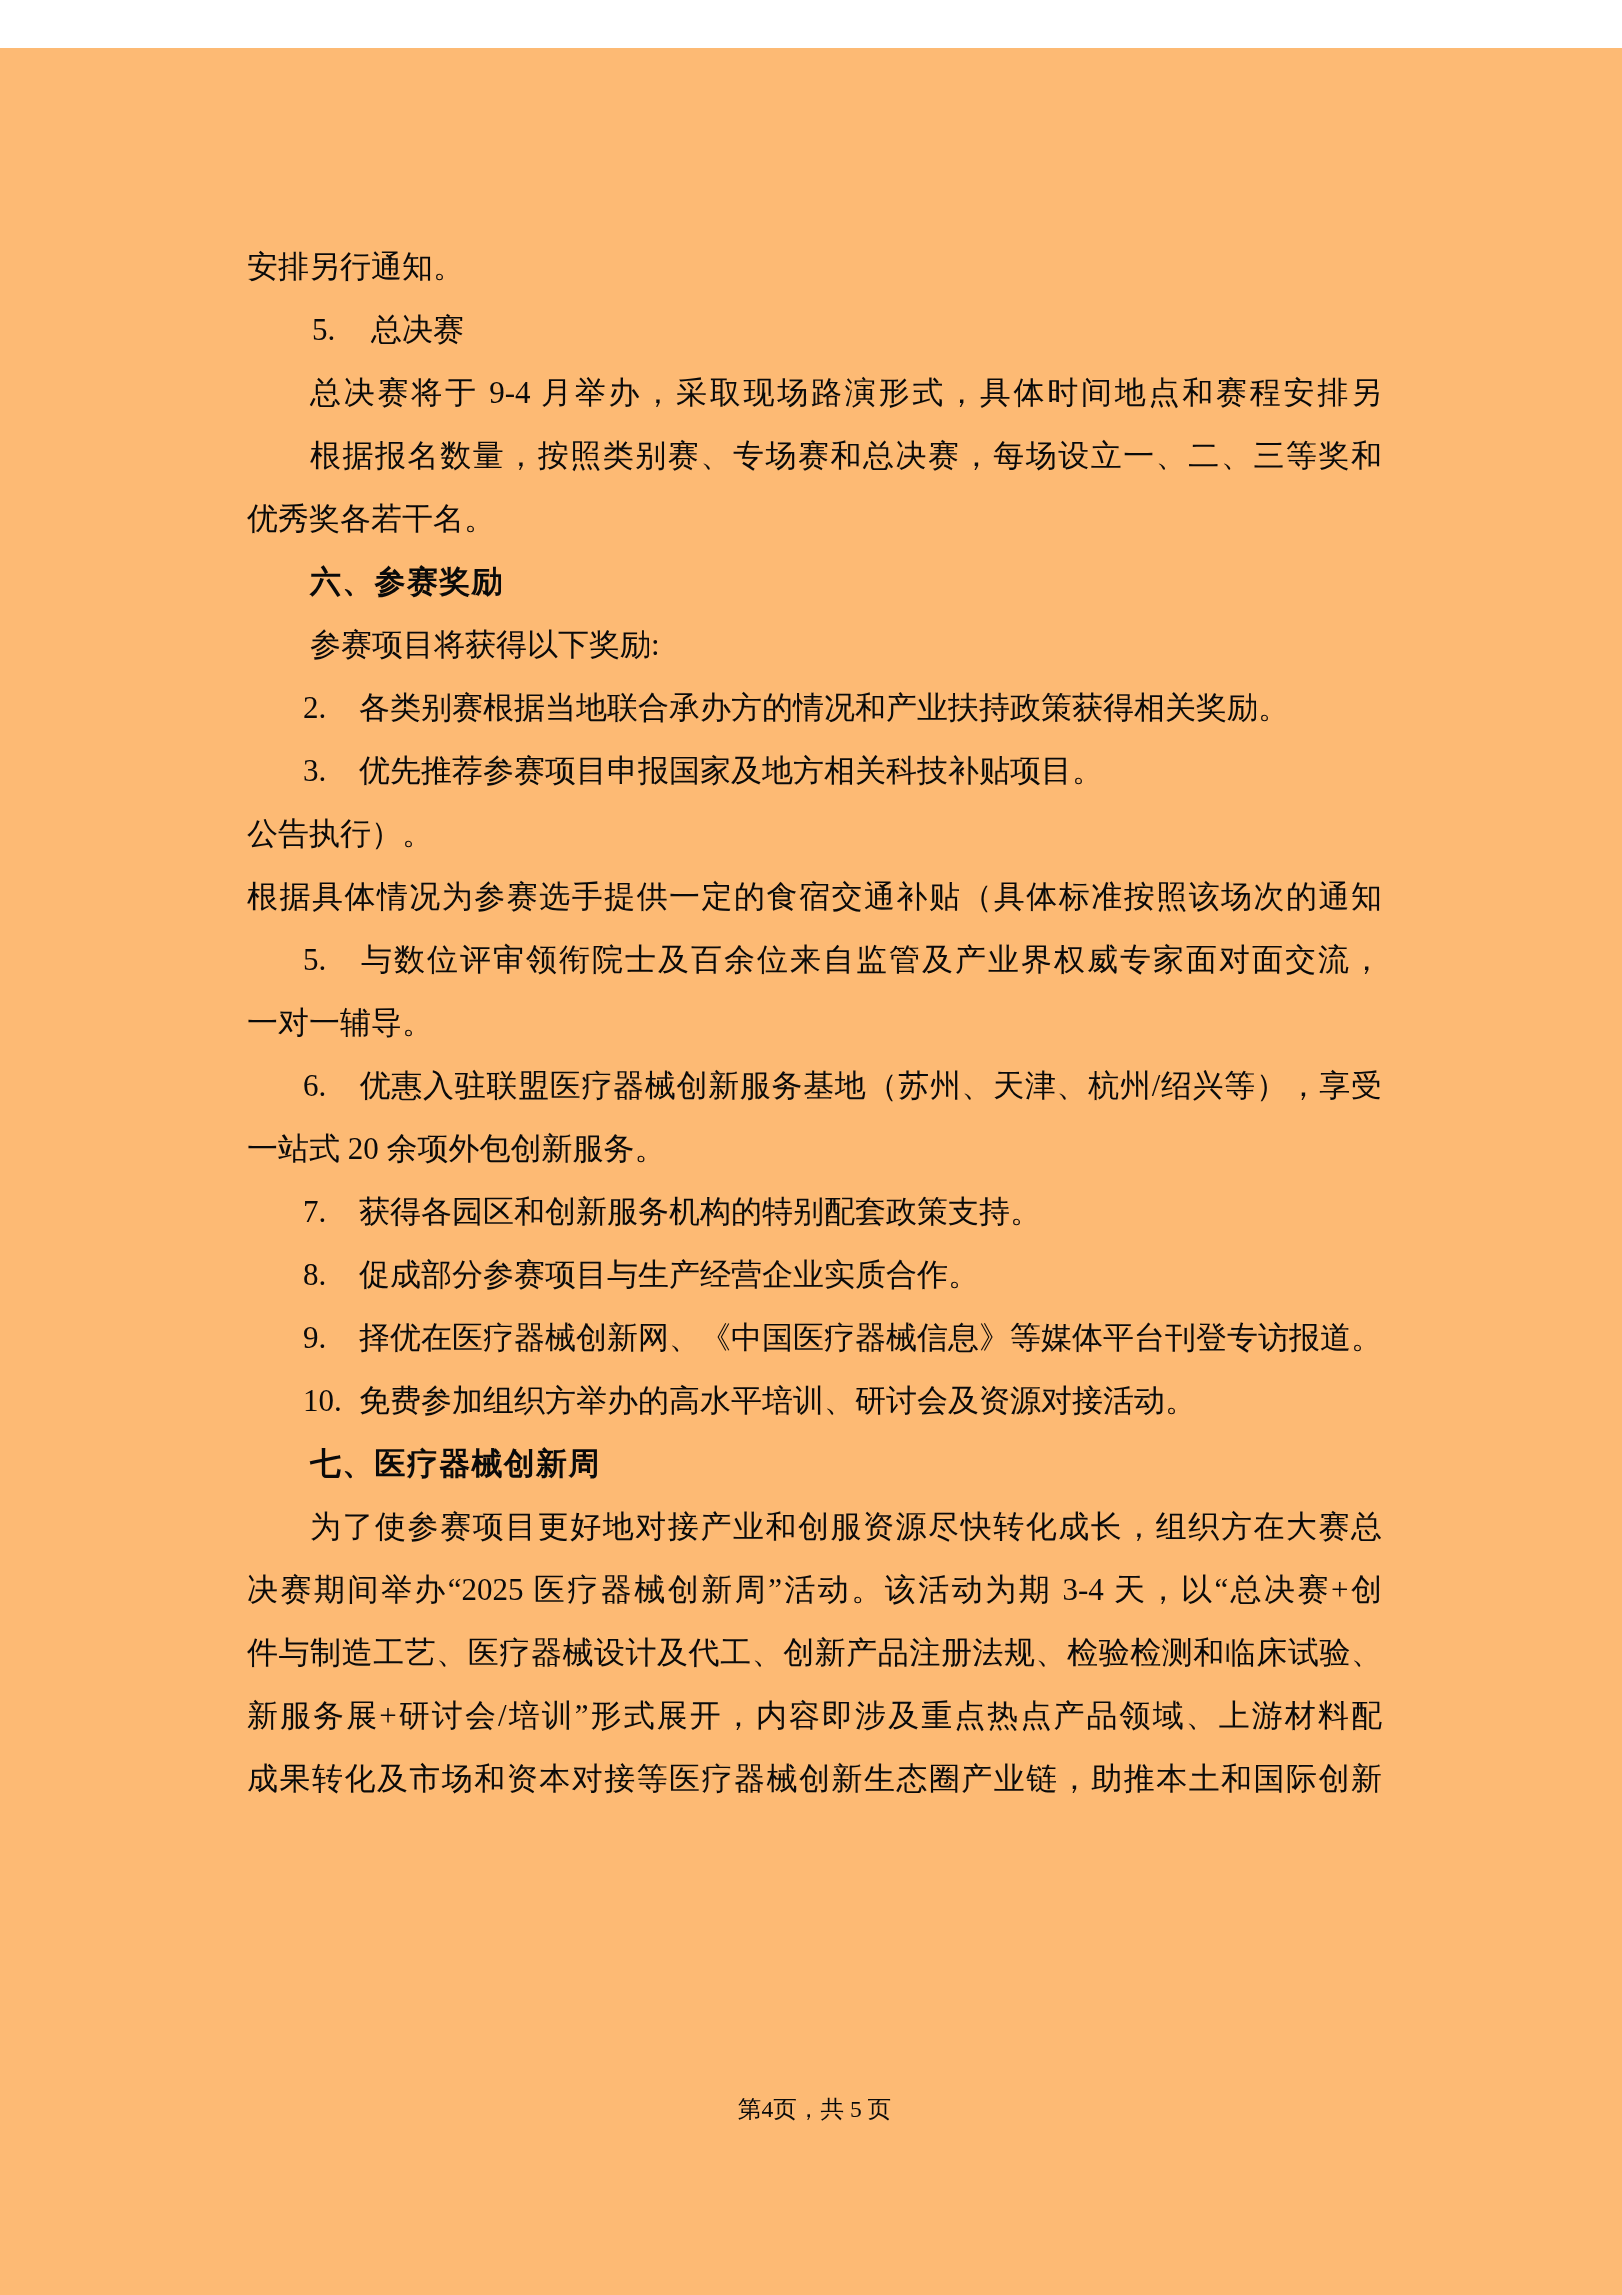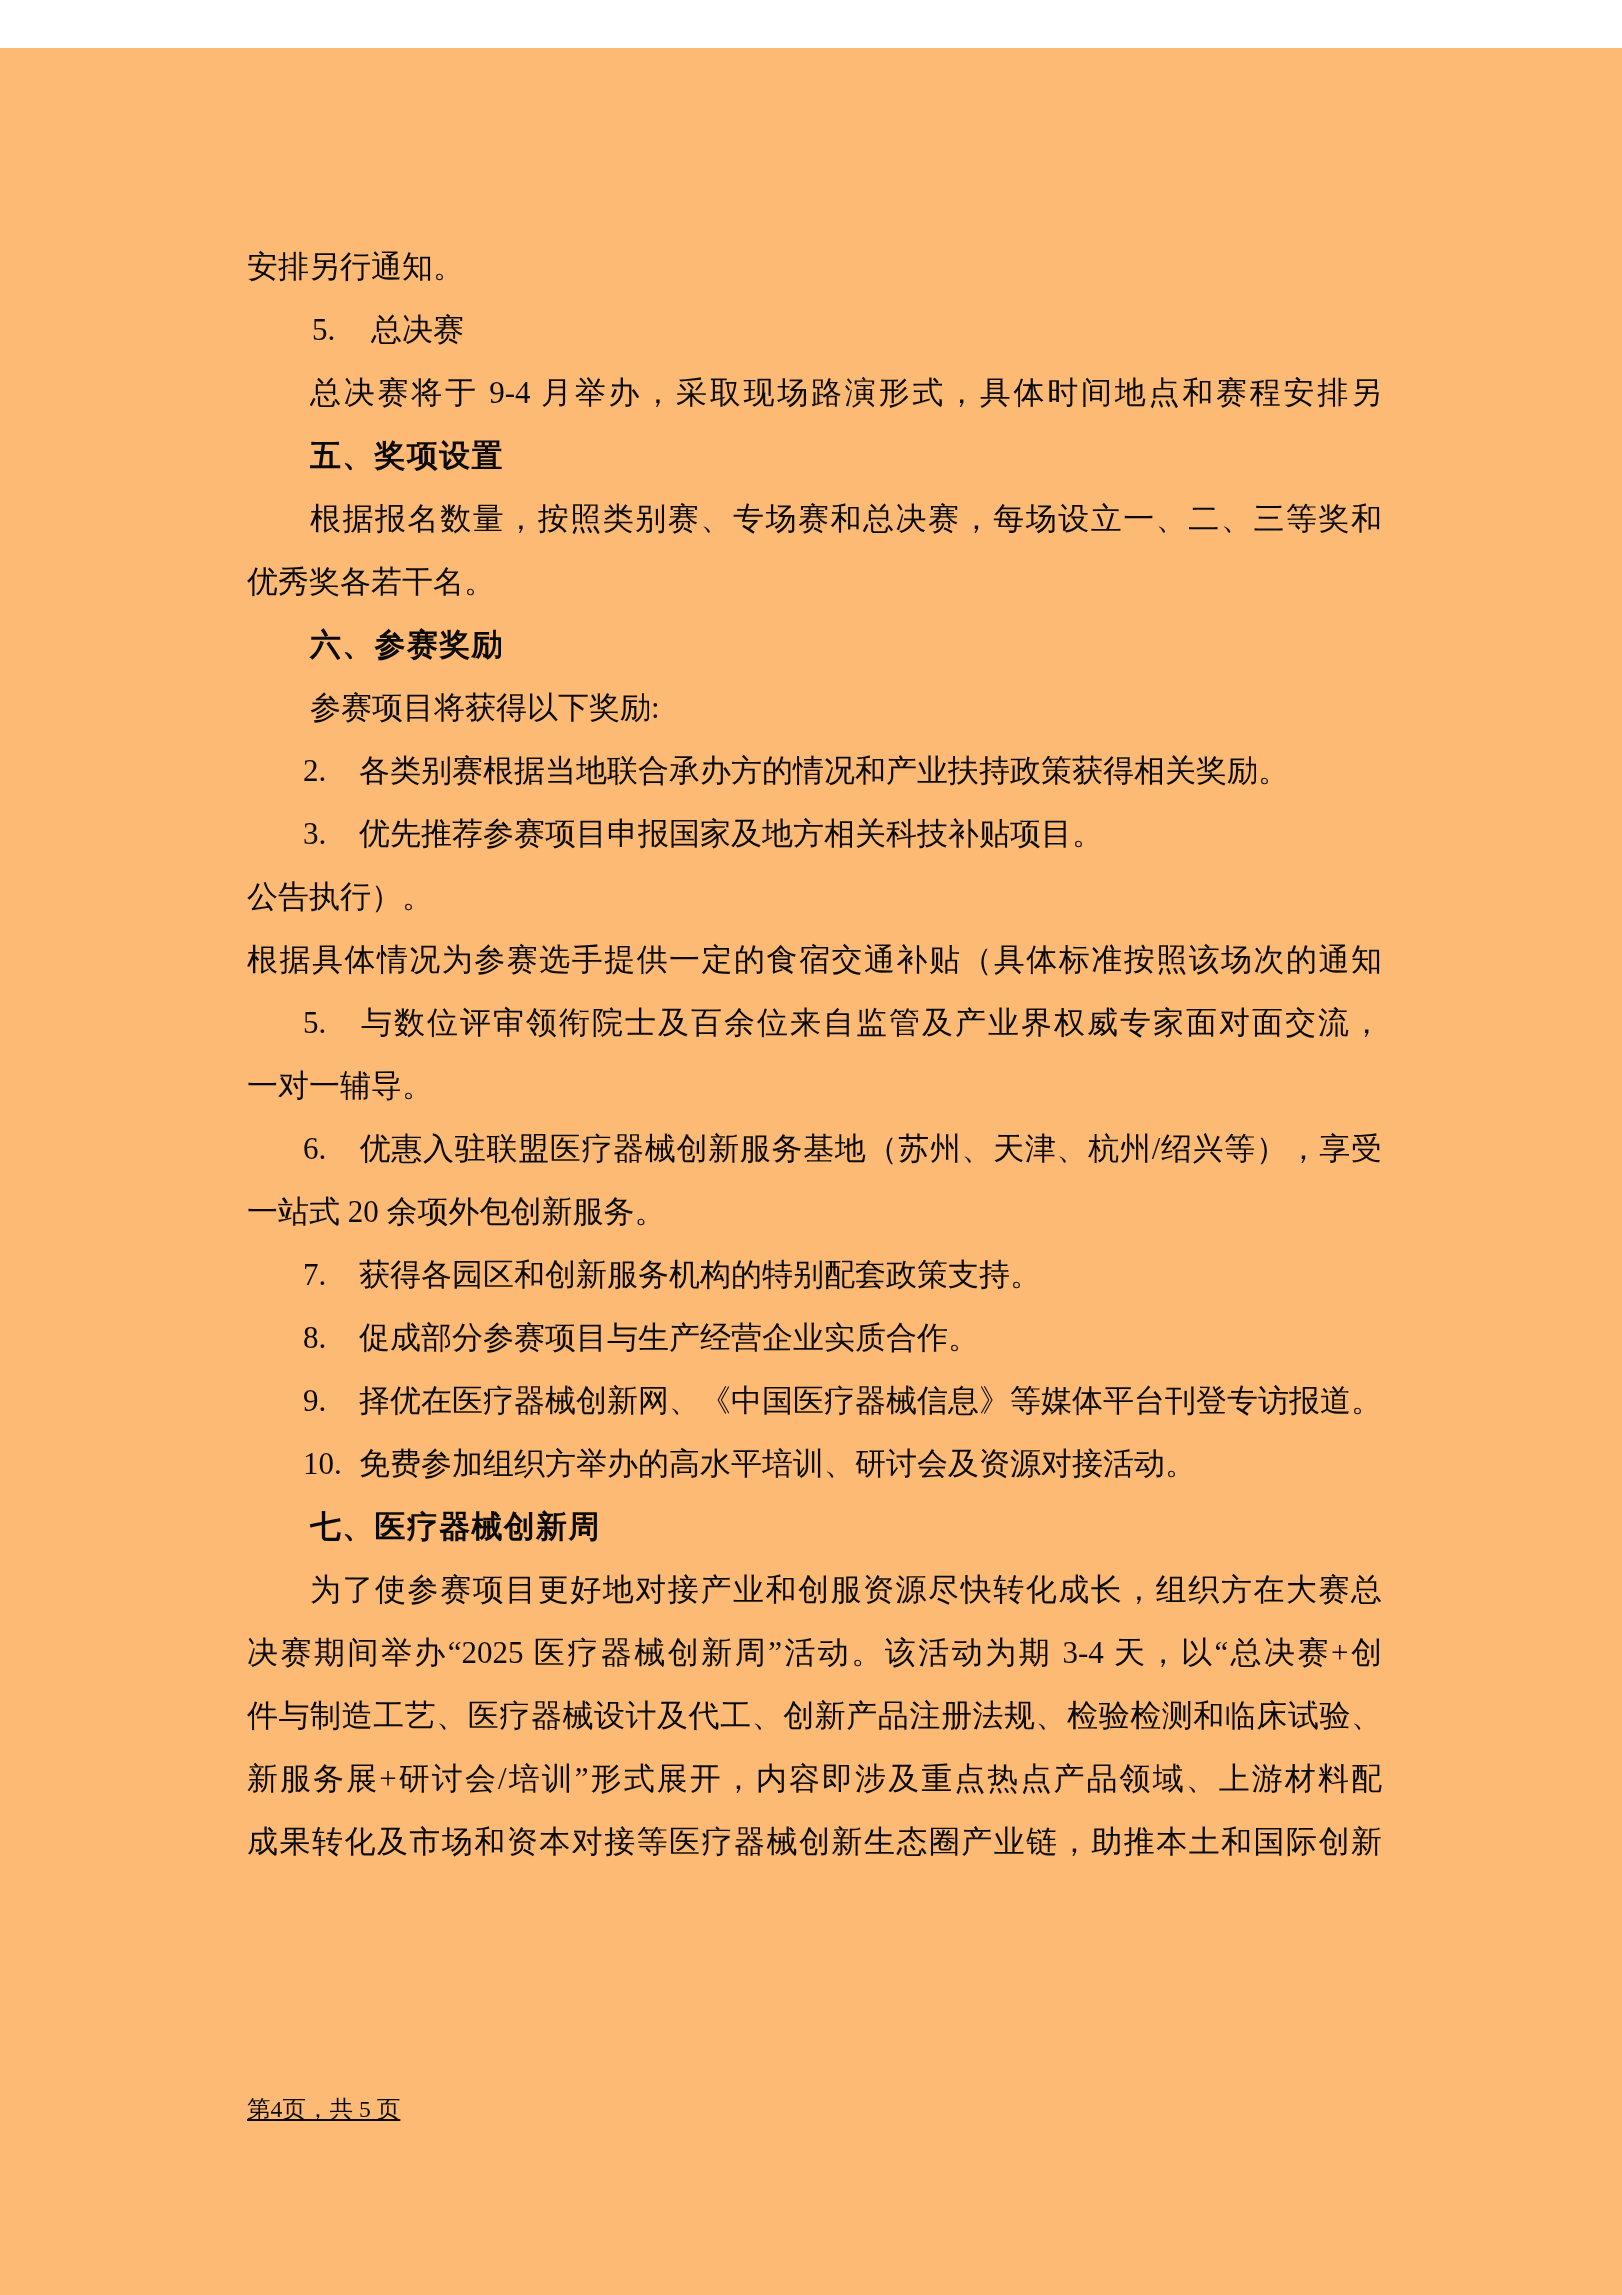--- a/index.html
+++ b/index.html
@@ -43,42 +43,40 @@
   }
   
   .item { padding-left: 56px; }
   .item .num { display: inline-block; width: 56px; }
   .item.wide { padding-left: 65px; }
   .item.wide .num { width: 59px; }
   .footer {
     position: absolute;
     left: 247px; top: 2048px;
     width: 1135px;
-    text-align: left;
+    text-align: center;
     font-size: 23.6px;
     line-height: 26px;
     color: #0a0a0a;
-    text-decoration: underline;
   }
 </style>
 </head>
 <body>
 
 <div class="page">
   <div class="content">
 
     <div class="line">安排另行通知。</div>
 
     <div class="line item wide">
       <span class="num">5.</span><span>总决赛</span>
     </div>
 
     <div class="line indent fill">总决赛将于 9-4 月举办，采取现场路演形式，具体时间地点和赛程安排另</div>
 
-    <div class="line heading">五、奖项设置</div>
 
     <div class="line indent fill">根据报名数量，按照类别赛、专场赛和总决赛，每场设立一、二、三等奖和</div>
     <div class="line">优秀奖各若干名。</div>
 
     <div class="line heading">六、参赛奖励</div>
 
     <div class="line indent">参赛项目将获得以下奖励:</div>
 
     <div class="line item">
       <span class="num">2.</span><span>各类别赛根据当地联合承办方的情况和产业扶持政策获得相关奖励。</span>

